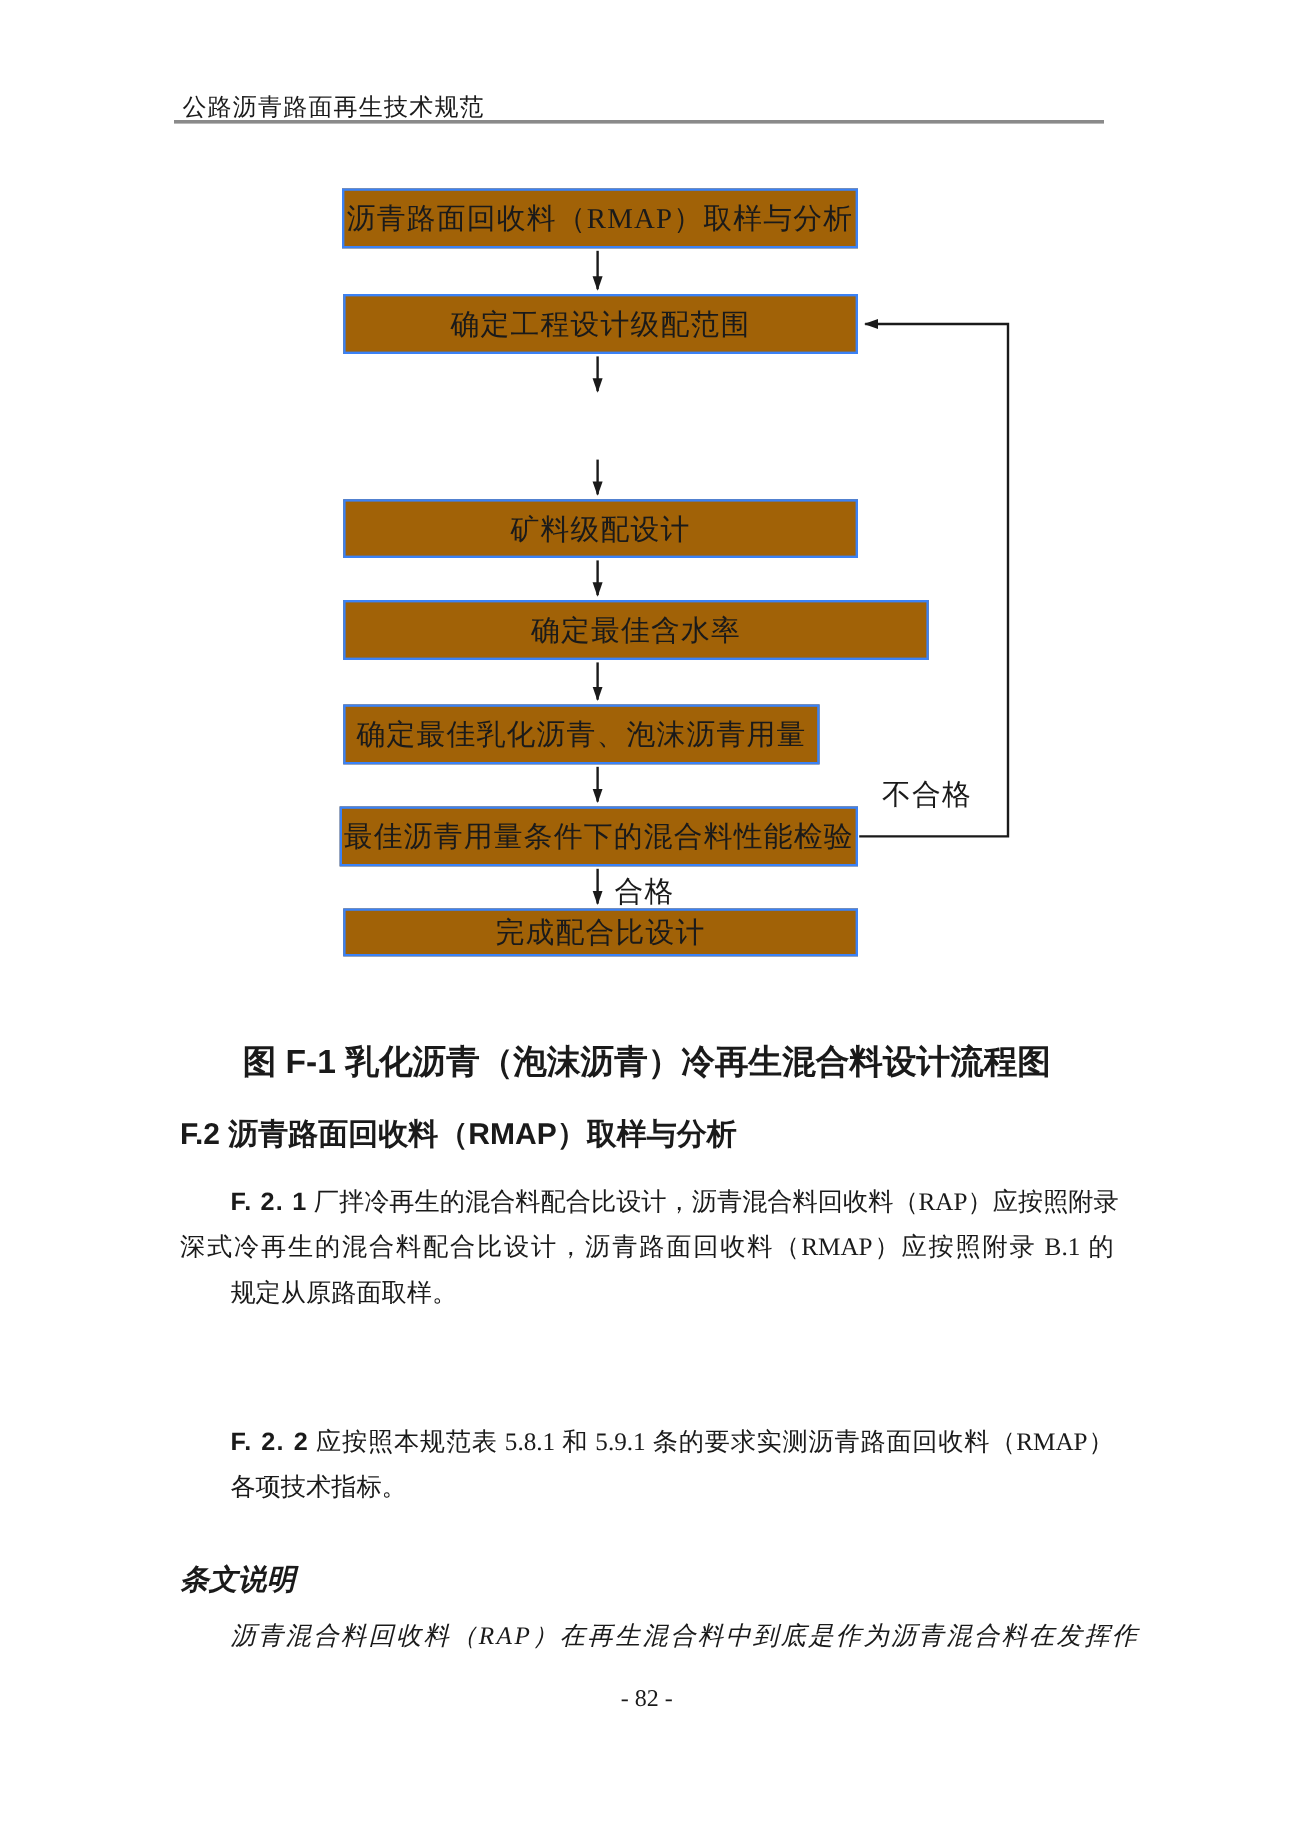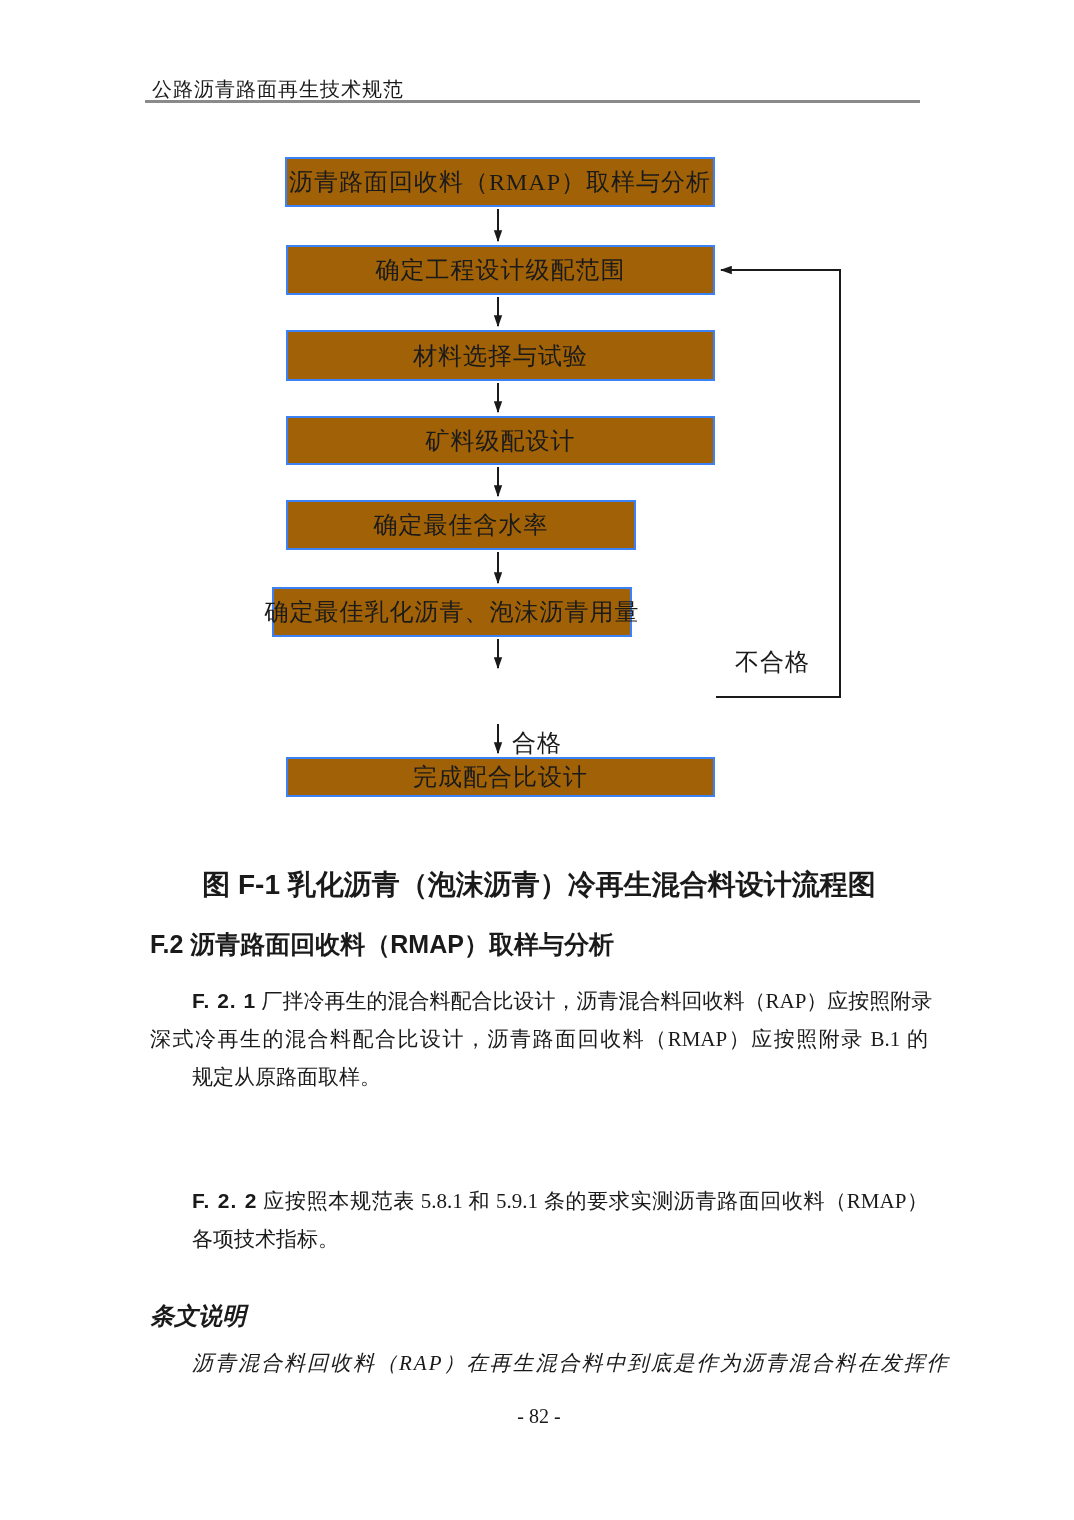--- a/index.html
+++ b/index.html
@@ -70,24 +70,24 @@
 </head>
 <body>
 
 <div class="page">
 
   <div class="header-title">公路沥青路面再生技术规范</div>
   <div class="header-rule"></div>
 
   <div class="fc-box" style="left:285px; top:157px; width:430px; height:50px;">沥青路面回收料（RMAP）取样与分析</div>
   <div class="fc-box" style="left:286px; top:245px; width:429px; height:50px;">确定工程设计级配范围</div>
-  <div class="fc-box" style="left:286px; top:330px; width:429px; height:51px;">材料选择与试验</div>
   <div class="fc-box" style="left:286px; top:416px; width:429px; height:49px;">矿料级配设计</div>
-  <div class="fc-box" style="left:286px; top:500px; width:350px; height:50px;">确定最佳含水率</div>
-  <div class="fc-box" style="left:272px; top:587px; width:360px; height:50px;text-align:center;">确定最佳乳化沥青、泡沫沥青用量</div>
+  <div class="fc-box" style="left:286px; top:500px; width:488px; height:50px;">确定最佳含水率</div>
+  <div class="fc-box" style="left:286px; top:587px; width:397px; height:50px;text-align:center;">确定最佳乳化沥青、泡沫沥青用量</div>
+  <div class="fc-box" style="left:283px; top:672px; width:432px; height:50px;">最佳沥青用量条件下的混合料性能检验</div>
   <div class="fc-box" style="left:286px; top:757px; width:429px; height:40px;">完成配合比设计</div>
 
   <svg class="fc-svg" width="1074" height="860" viewBox="0 0 1074 860">
     <defs>
       <marker id="ah" viewBox="0 0 10 7" refX="9" refY="3.5" markerWidth="12" markerHeight="9" orient="auto" markerUnits="userSpaceOnUse">
         <path d="M0,0 L10,3.5 L0,7 z" fill="#1a1a1a"></path>
       </marker>
     </defs>
     <g stroke="#1a1a1a" stroke-width="2" fill="none">
       <line x1="498" y1="209" x2="498" y2="241" marker-end="url(#ah)"></line>

